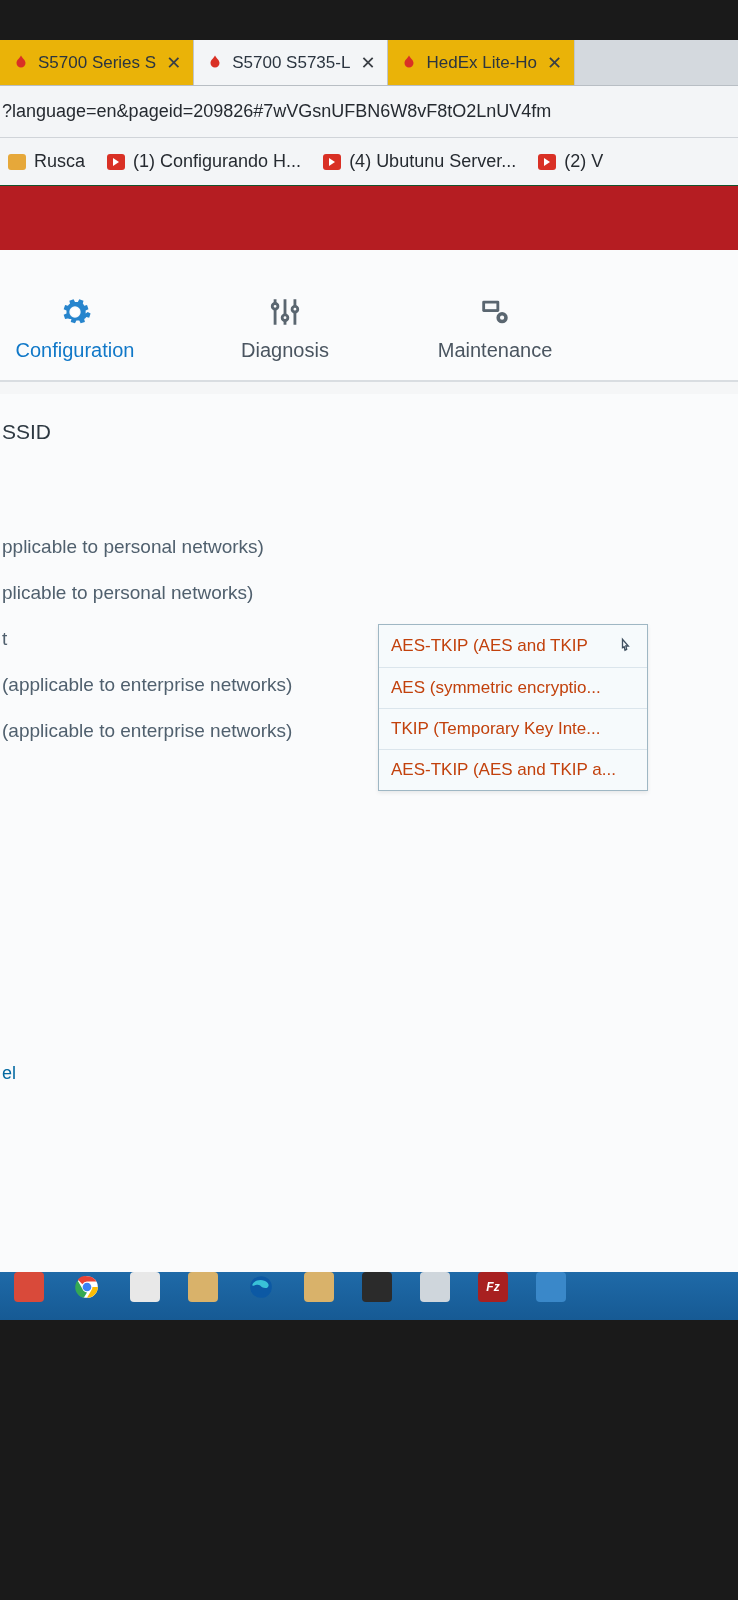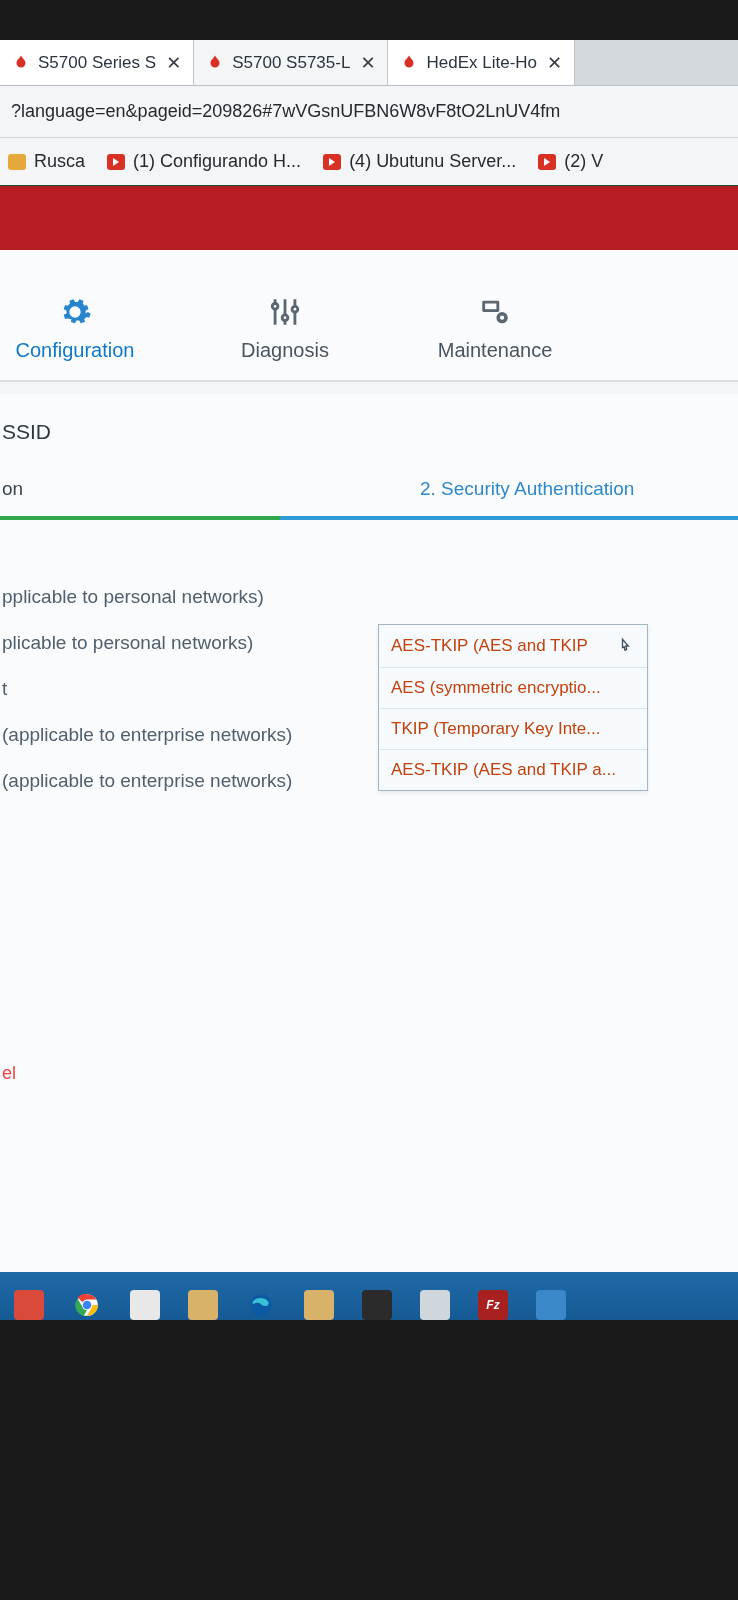--- a/index.html
+++ b/index.html
@@ -24,21 +24,21 @@
     display: flex;
     background: #d4d9de;
     height: 46px;
     align-items: stretch;
     border-bottom: 1px solid #b8bec4;
   }
   .tab {
     display: flex;
     align-items: center;
     padding: 0 10px 0 12px;
-    background: #ffffff;
+    background: #eab308;
     border-right: 1px solid #c0c5cb;
     font-size: 17px;
     color: #2b3540;
     gap: 8px;
     max-width: 250px;
     overflow: hidden;
   }
   .tab.active { background: #f3f5f7; }
   .tab .favicon {
     width: 18px; height: 18px; flex: 0 0 18px;
@@ -49,21 +49,21 @@
   }
   .tab .close {
     font-size: 18px; color: #3a3f45; padding: 0 2px;
   }
   
   .urlbar {
     height: 52px;
     background: #f3f5f7;
     display: flex;
     align-items: center;
-    padding: 0 11px;
+    padding: 0 2px;
     font-size: 18px;
     color: #252a30;
     border-bottom: 1px solid #d0d4d9;
     white-space: nowrap;
     overflow: hidden;
   }
   
   .bmbar {
     height: 48px;
     background: #f3f5f7;
@@ -187,32 +187,32 @@
     display: flex; align-items: center; justify-content: space-between;
   }
   .cursor-icon {
     width: 20px; height: 22px; flex: 0 0 20px;
   }
   .cancel-area {
     position: absolute;
     bottom: 210px;
     left: 2px;
     font-size: 18px;
-    color: #ef4444;
+    color: #0369a1;
     text-align: center;
   }
   
   .taskbar {
     position: absolute;
     left: 0; right: 0;
     top: 1232px;
     height: 48px;
     background: linear-gradient(to bottom, #1f6aa8, #165a94);
     display: flex;
-    align-items: flex-end;
+    align-items: flex-start;
     gap: 28px;
     padding: 0 14px;
   }
   .tb-icon {
     width: 30px; height: 30px;
     border-radius: 4px;
     display: flex; align-items: center; justify-content: center;
     color: #fff; font-size: 12px;
   }
   .huawei-logo {
@@ -302,25 +302,20 @@
           <path d="M17 12a4 4 0 100 8 4 4 0 000-8zm0 2.5a1.5 1.5 0 110 3 1.5 1.5 0 010-3z"></path>
         </g>
       </svg>
       <span class="nlabel">Maintenance</span>
     </div>
   </div>
 
   <div class="content">
     <div class="section-title">SSID</div>
 
-    <div class="stepper">
-      <div class="step1">on</div>
-      <div class="step2">2. Security Authentication</div>
-      <div class="steptrack"></div>
-    </div>
 
     <div class="options">
       <div class="optrow">
         <span class="otext">pplicable to personal networks)</span>
       </div>
       <div class="optrow">
         <span class="otext">plicable to personal networks)</span>
       </div>
       <div class="optrow">
         <span class="otext">t</span>

